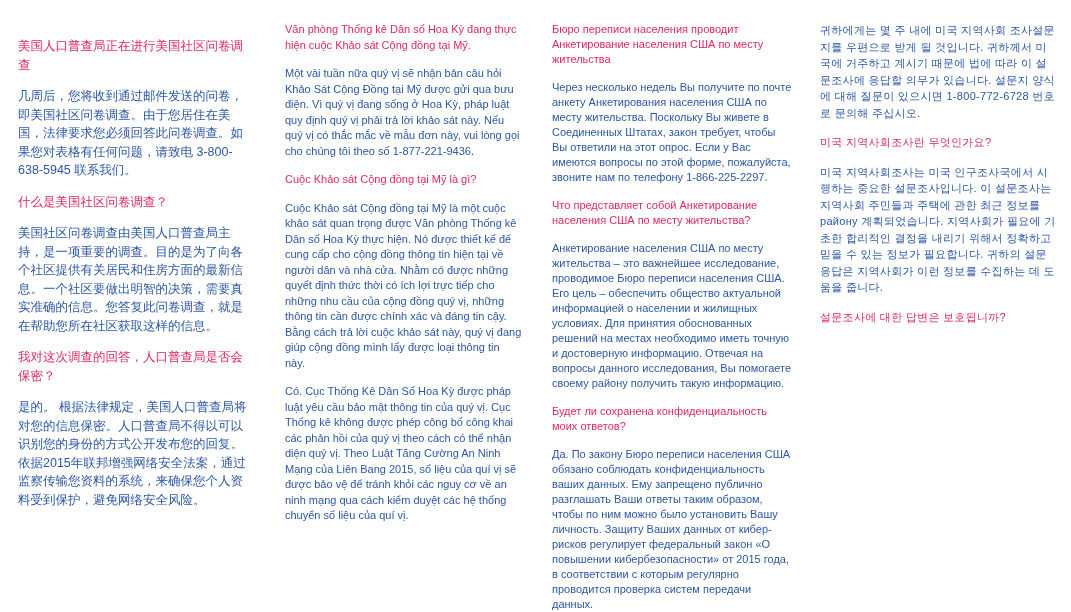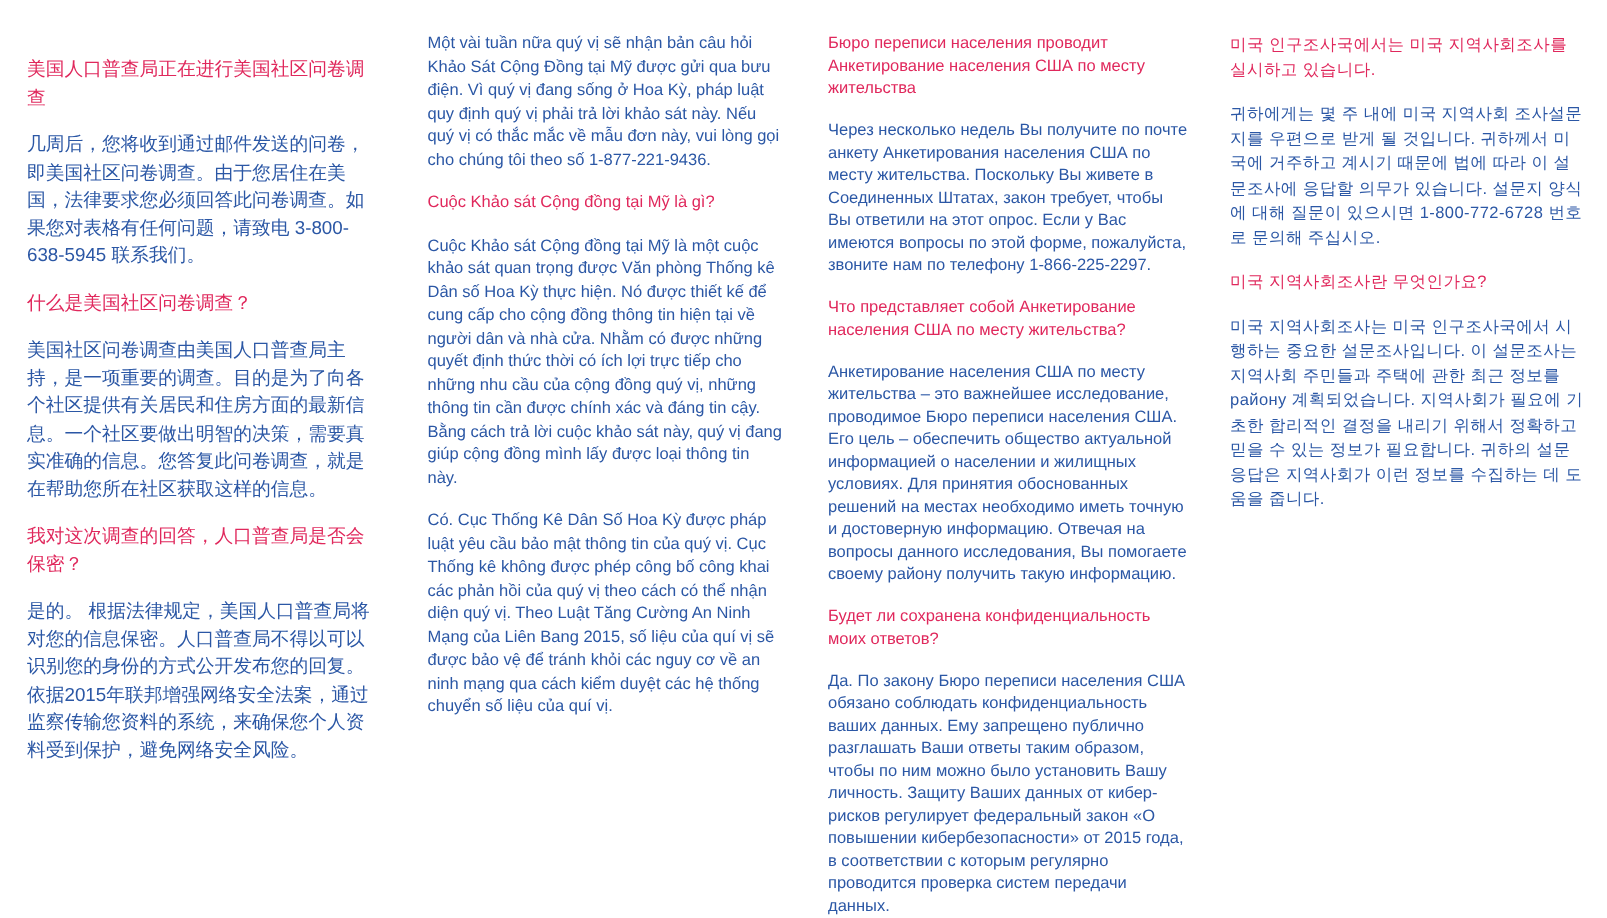--- a/index.html
+++ b/index.html
@@ -68,32 +68,33 @@
 <div class="page" id="page">
     <section class="col col-chinese">
       <h2 class="heading">美国人口普查局正在进行美国社区问卷调查</h2>
       <p class="para">几周后，您将收到通过邮件发送的问卷，即美国社区问卷调查。由于您居住在美国，法律要求您必须回答此问卷调查。如果您对表格有任何问题，请致电 3-800-638-5945 联系我们。</p>
       <h2 class="heading">什么是美国社区问卷调查？</h2>
       <p class="para">美国社区问卷调查由美国人口普查局主持，是一项重要的调查。目的是为了向各个社区提供有关居民和住房方面的最新信息。一个社区要做出明智的决策，需要真实准确的信息。您答复此问卷调查，就是在帮助您所在社区获取这样的信息。</p>
       <h2 class="heading">我对这次调查的回答，人口普查局是否会保密？</h2>
       <p class="para">是的。 根据法律规定，美国人口普查局将对您的信息保密。人口普查局不得以可以识别您的身份的方式公开发布您的回复。依据2015年联邦增强网络安全法案，通过监察传输您资料的系统，来确保您个人资料受到保护，避免网络安全风险。</p>
     </section>
     <section class="col col-vietnamese">
+      <h2 class="heading">Văn phòng Thống kê Dân số Hoa Kỳ đang thực hiện cuộc Khảo sát Cộng đồng tại Mỹ.</h2>
       <p class="para">Một vài tuần nữa quý vị sẽ nhận bản câu hỏi Khảo Sát Cộng Đồng tại Mỹ được gửi qua bưu điện. Vì quý vị đang sống ở Hoa Kỳ, pháp luật quy định quý vị phải trả lời khảo sát này. Nếu quý vị có thắc mắc về mẫu đơn này, vui lòng gọi cho chúng tôi theo số 1-877-221-9436.</p>
       <h2 class="heading">Cuộc Khảo sát Cộng đồng tại Mỹ là gì?</h2>
       <p class="para">Cuộc Khảo sát Cộng đồng tại Mỹ là một cuộc khảo sát quan trọng được Văn phòng Thống kê Dân số Hoa Kỳ thực hiện. Nó được thiết kế để cung cấp cho cộng đồng thông tin hiện tại về người dân và nhà cửa. Nhằm có được những quyết định thức thời có ích lợi trực tiếp cho những nhu cầu của cộng đồng quý vị, những thông tin cần được chính xác và đáng tin cậy. Bằng cách trả lời cuộc khảo sát này, quý vị đang giúp cộng đồng mình lấy được loại thông tin này.</p>
       <p class="para">Có. Cục Thống Kê Dân Số Hoa Kỳ được pháp luật yêu cầu bảo mật thông tin của quý vị. Cục Thống kê không được phép công bố công khai các phản hồi của quý vị theo cách có thể nhận diện quý vị. Theo Luật Tăng Cường An Ninh Mạng của Liên Bang 2015, số liệu của quí vị sẽ được bảo vệ để tránh khỏi các nguy cơ về an ninh mạng qua cách kiểm duyệt các hệ thống chuyển số liệu của quí vị.</p>
     </section>
     <section class="col col-russian">
       <h2 class="heading">Бюро переписи населения проводит Анкетирование населения США по месту жительства</h2>
       <p class="para">Через несколько недель Вы получите по почте анкету Анкетирования населения США по месту жительства. Поскольку Вы живете в Соединенных Штатах, закон требует, чтобы Вы ответили на этот опрос. Если у Вас имеются вопросы по этой форме, пожалуйста, звоните нам по телефону 1-866-225-2297.</p>
       <h2 class="heading">Что представляет собой Анкетирование населения США по месту жительства?</h2>
       <p class="para">Анкетирование населения США по месту жительства – это важнейшее исследование, проводимое Бюро переписи населения США. Его цель – обеспечить общество актуальной информацией о населении и жилищных условиях. Для принятия обоснованных решений на местах необходимо иметь точную и достоверную информацию. Отвечая на вопросы данного исследования, Вы помогаете своему району получить такую информацию.</p>
       <h2 class="heading">Будет ли сохранена конфиденциальность моих ответов?</h2>
       <p class="para">Да. По закону Бюро переписи населения США обязано соблюдать конфиденциальность ваших данных. Ему запрещено публично разглашать Ваши ответы таким образом, чтобы по ним можно было установить Вашу личность. Защиту Ваших данных от кибер-рисков регулирует федеральный закон «О повышении кибербезопасности» от 2015 года, в соответствии с которым регулярно проводится проверка систем передачи данных.</p>
     </section>
     <section class="col col-korean">
-      <h2 class="heading">미국 인구조사국에서는 미국 지역사회조사를 실시하고 있습니다.</h2>
       <p class="para">귀하에게는 몇 주 내에 미국 지역사회 조사설문지를 우편으로 받게 될 것입니다. 귀하께서 미국에 거주하고 계시기 때문에 법에 따라 이 설문조사에 응답할 의무가 있습니다. 설문지 양식에 대해 질문이 있으시면 1-800-772-6728 번호로 문의해 주십시오.</p>
       <h2 class="heading">미국 지역사회조사란 무엇인가요?</h2>
       <p class="para">미국 지역사회조사는 미국 인구조사국에서 시행하는 중요한 설문조사입니다. 이 설문조사는 지역사회 주민들과 주택에 관한 최근 정보를 району 계획되었습니다. 지역사회가 필요에 기초한 합리적인 결정을 내리기 위해서 정확하고 믿을 수 있는 정보가 필요합니다. 귀하의 설문응답은 지역사회가 이런 정보를 수집하는 데 도움을 줍니다.</p>
+      <h2 class="heading">설문조사에 대한 답변은 보호됩니까?</h2>
     </section>
   </div>
 
 </body></html>

